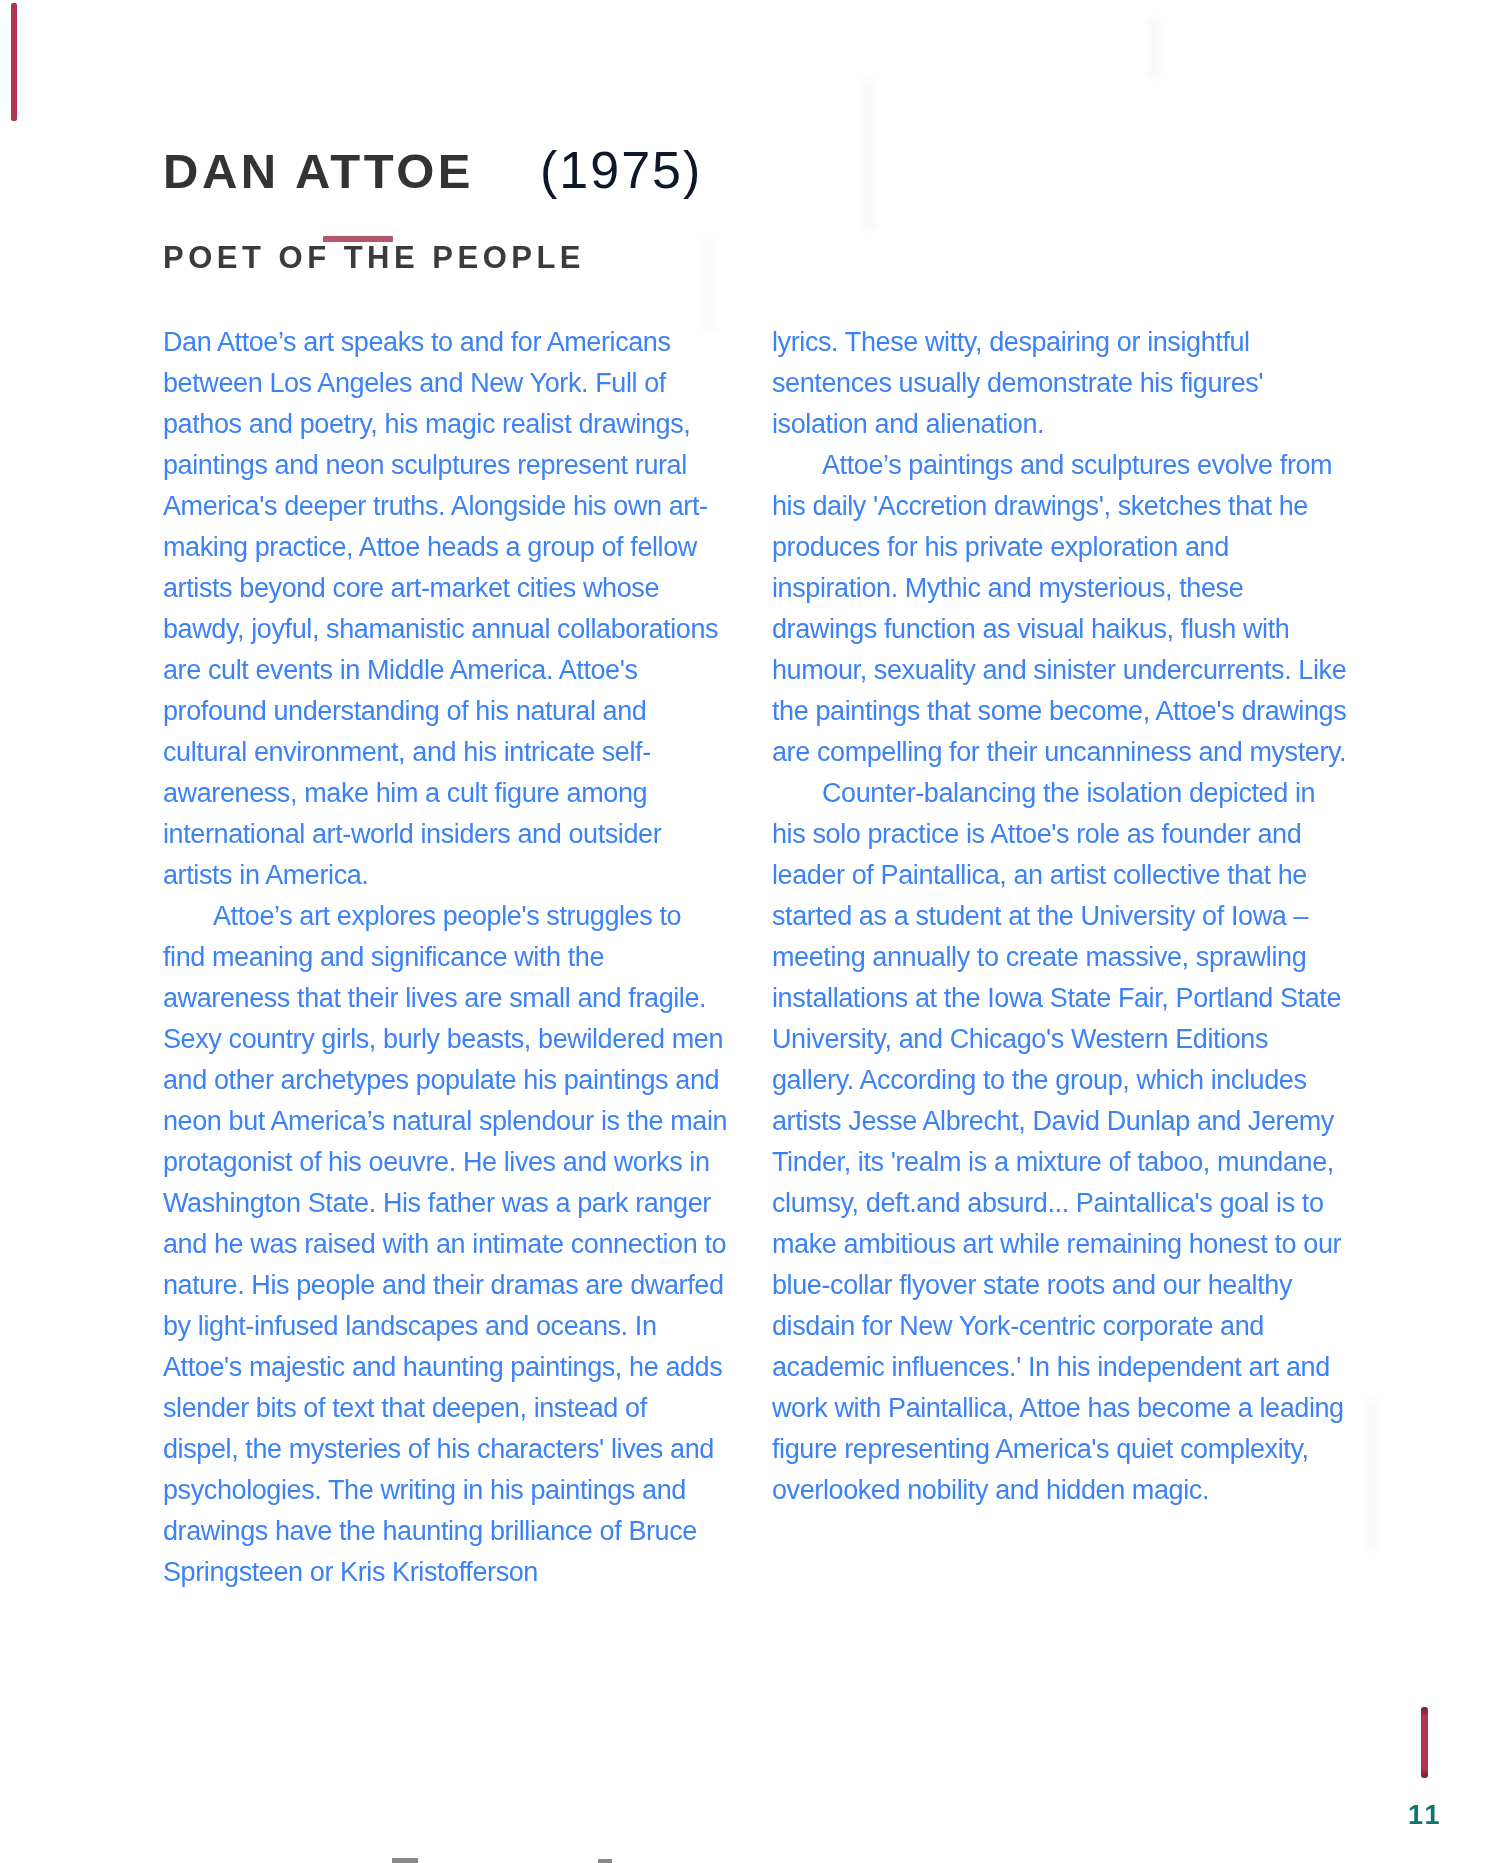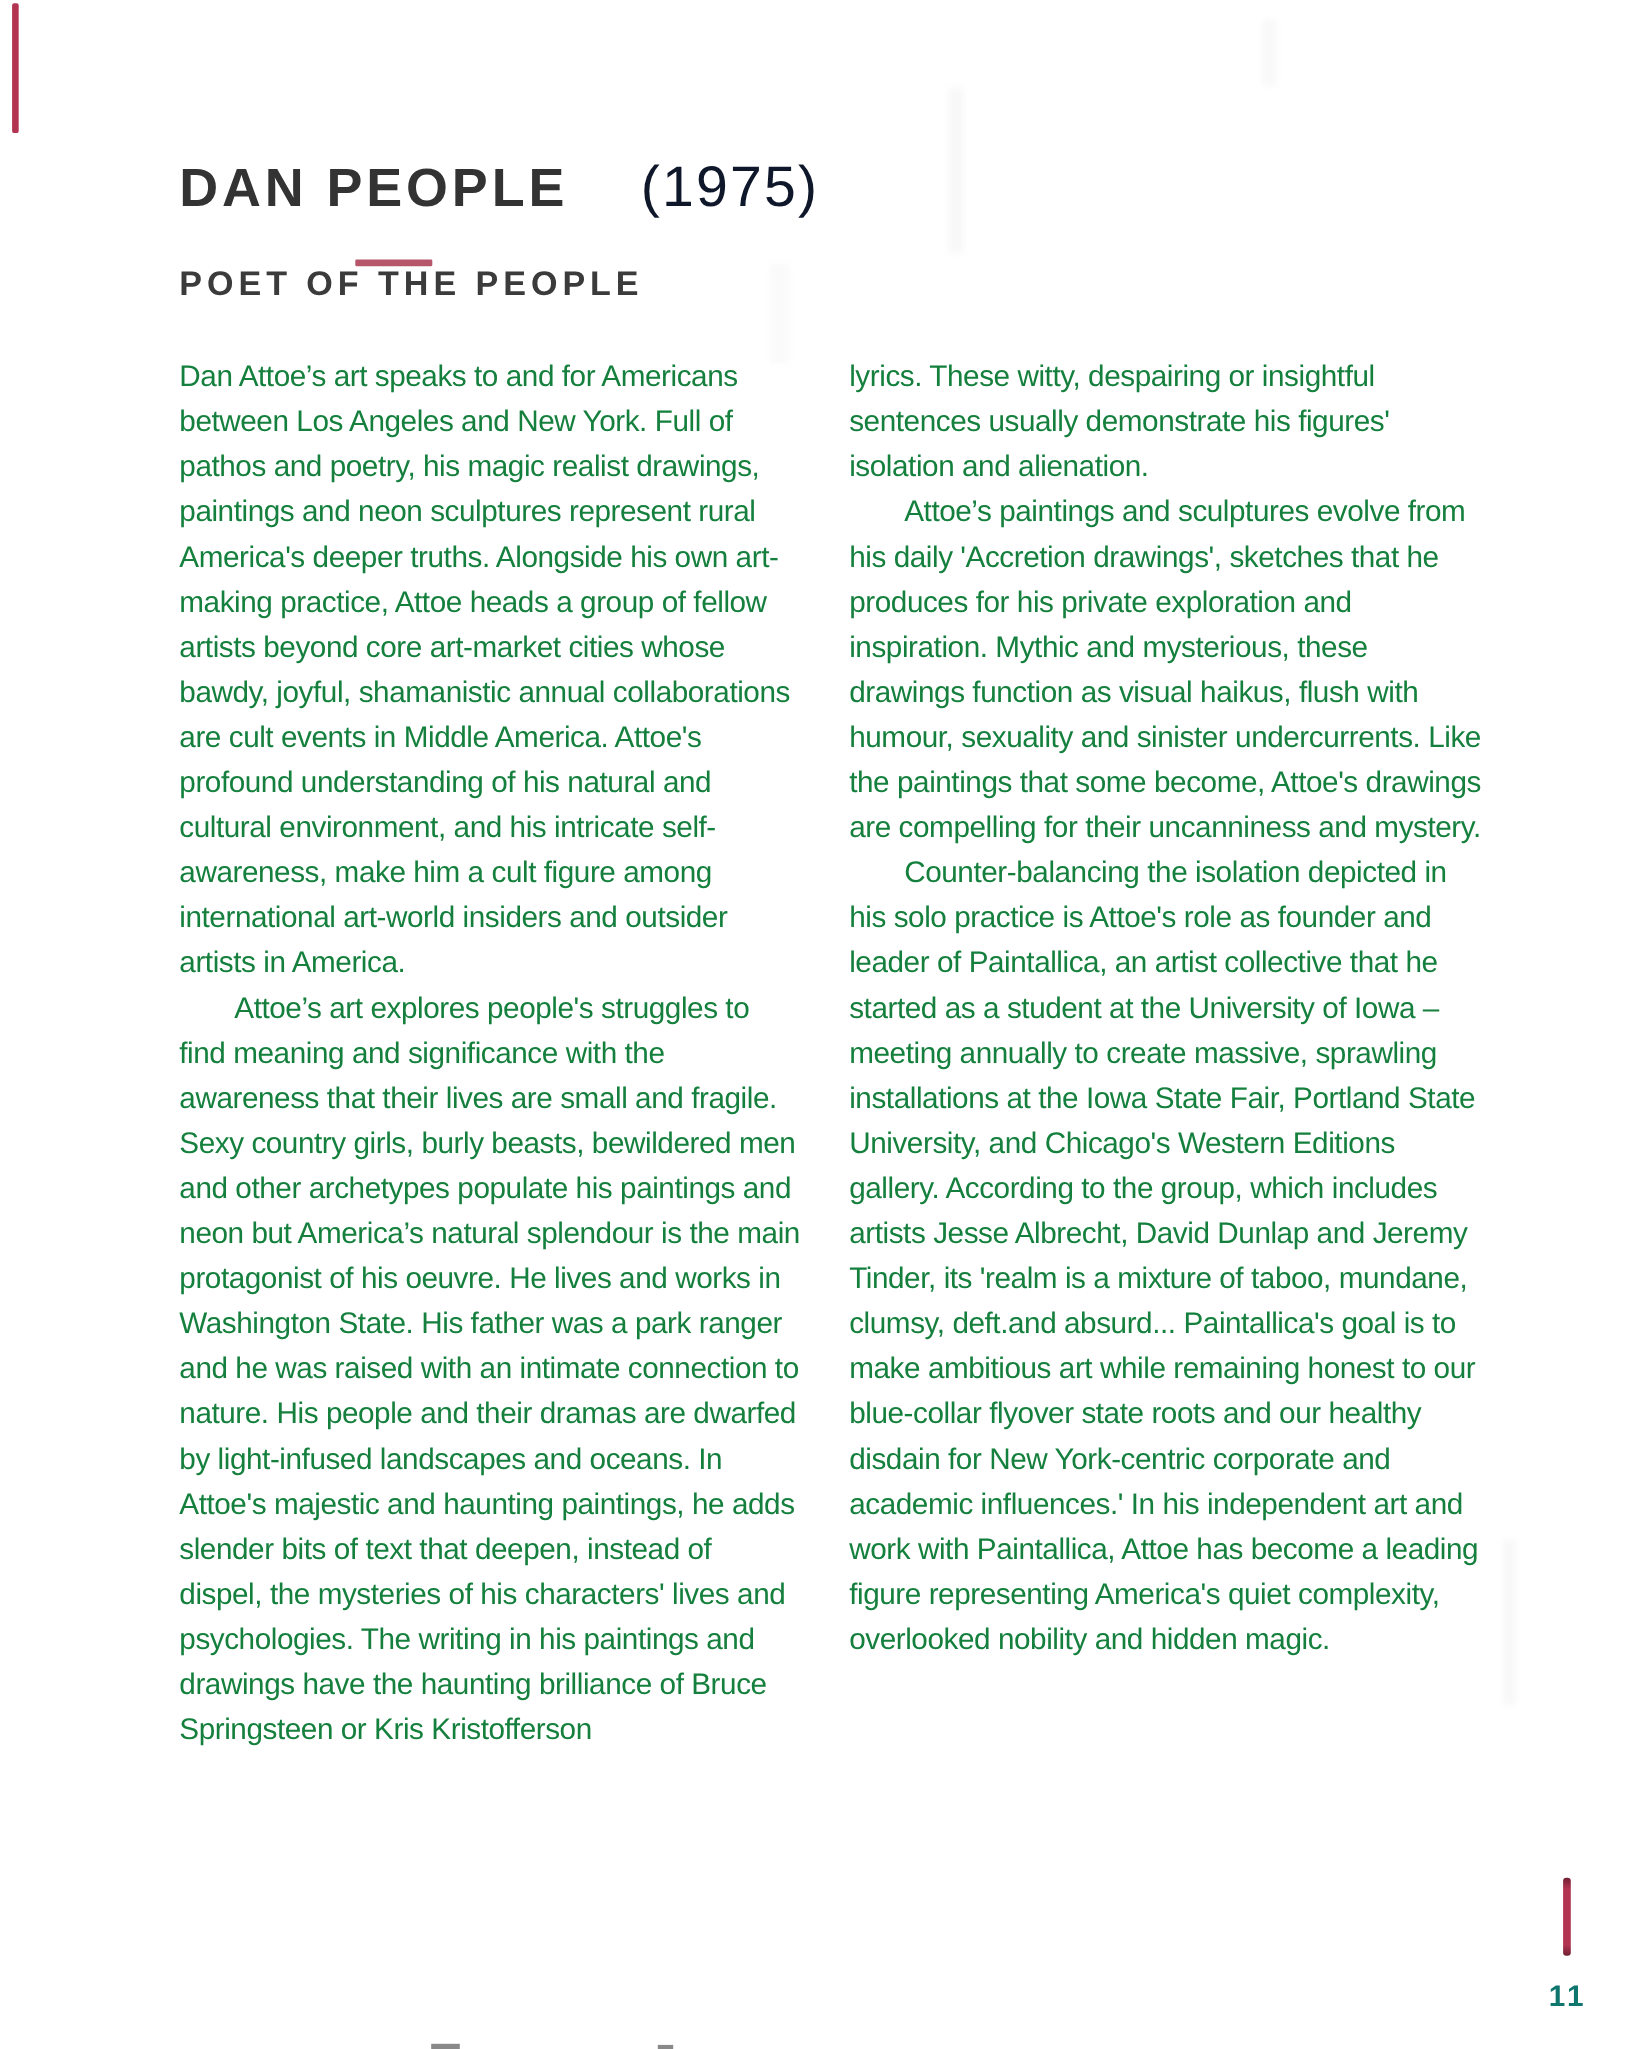--- a/index.html
+++ b/index.html
@@ -38,21 +38,21 @@
     font-size:31px;font-weight:600;letter-spacing:4.5px;line-height:1;
     color:#3b3b3b;
   }
   
   .columns{
     position:absolute;left:163px;top:322px;width:1190px;
     display:flex;gap:44px;
   }
   .col{
     font-size:27px;line-height:41px;letter-spacing:-0.4px;
-    color:#15803d;
+    color:#3b82f6;
   }
   .col-left{width:565px;}
   .col-right{width:579px;}
   .para{margin:0;}
   .para.indent{text-indent:50px;}
   
   .page-number{
     position:absolute;left:1408px;top:1800px;
     font-size:27px;font-weight:700;letter-spacing:3px;
     color:#0f766e;
@@ -78,21 +78,21 @@
   .speck.k2{left:598px;top:1859px;width:14px;height:4px;}
 </style>
 </head>
 <body>
 
 <div class="page" style="--accent-rose: #b5566b; --bar-red: #b23450; --bar-dark: #6f2033;">
 
   <div class="red-bar-topleft"></div>
 
   <div class="title-row">
-    <span class="artist-name">DAN PEOPLE</span>
+    <span class="artist-name">DAN ATTOE</span>
     <span class="artist-year">(1975)</span>
   </div>
 
   <div class="subtitle-row">
     <span class="subtitle-dash"></span>
     <span class="subtitle-text">POET OF THE PEOPLE</span>
   </div>
 
   <div class="columns">
     <div class="col col-left">

